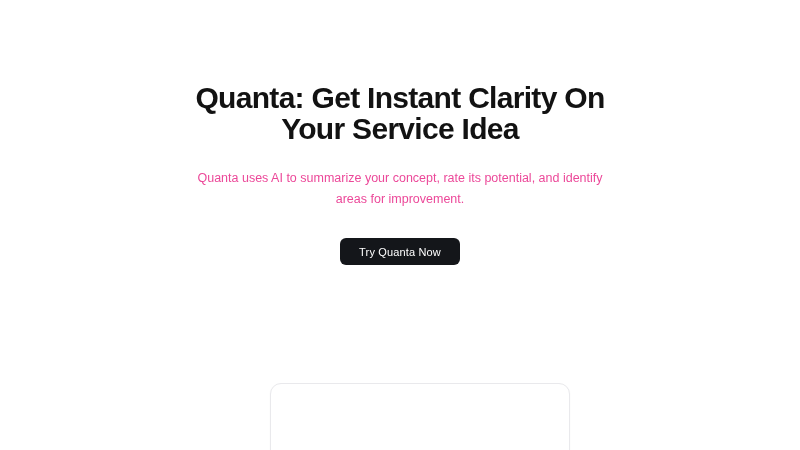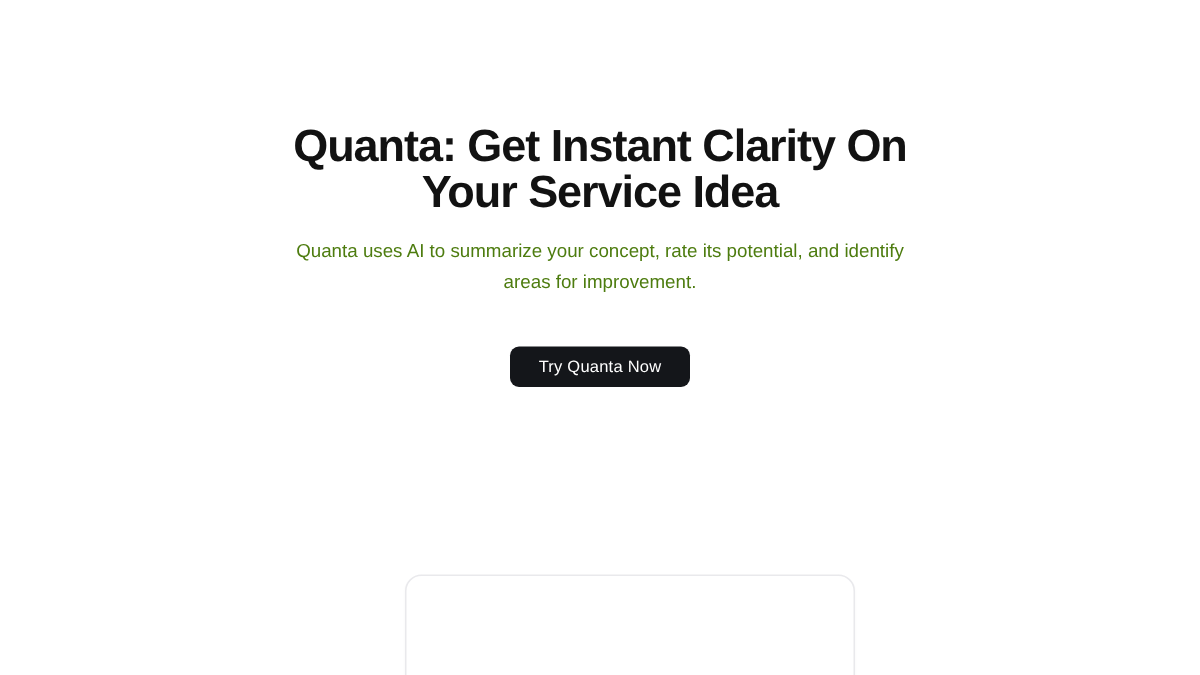--- a/index.html
+++ b/index.html
@@ -29,44 +29,45 @@
   
   .hero {
     position: absolute;
     top: 0;
     left: 0;
     width: 800px;
     padding-top: 82px;
     display: flex;
     flex-direction: column;
     align-items: center;
+    gap: 11px;
   }
 
   .hero-title {
     font-size: 30px;
     line-height: 31px;
     font-weight: 800;
     letter-spacing: -0.7px;
     color: #121212;
     text-align: center;
     max-width: 470px;
   }
 
   .hero-subtitle {
     margin-top: 13px;
     font-size: 12.5px;
     line-height: 21px;
     font-weight: 400;
-    color: #4d7c0f;
+    color: #ec4899;
     text-align: center;
     max-width: 438px;
   }
 
   .cta-wrap {
-    margin-top: 32px;
+    margin-top: 17px;
   }
 
   .cta-button {
     display: inline-flex;
     align-items: center;
     justify-content: center;
     height: 27px;
     padding: 0 19px;
     border: none;
     border-radius: 6px;

